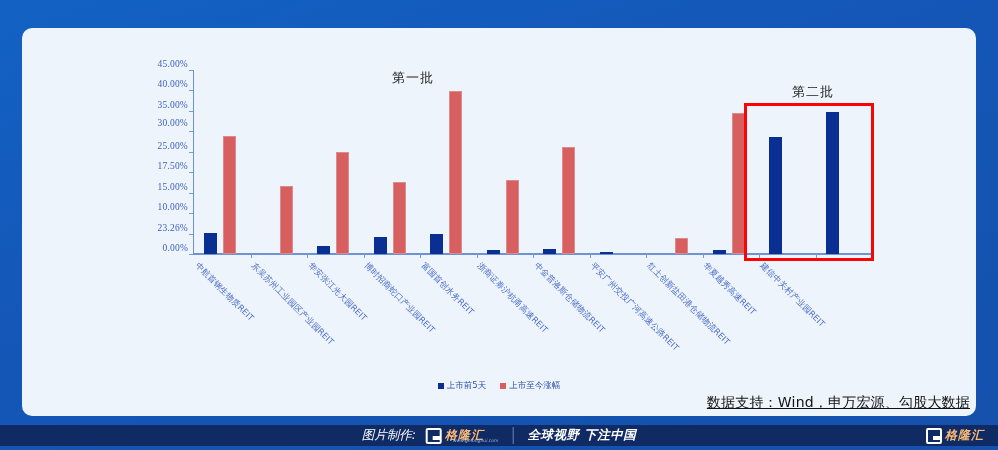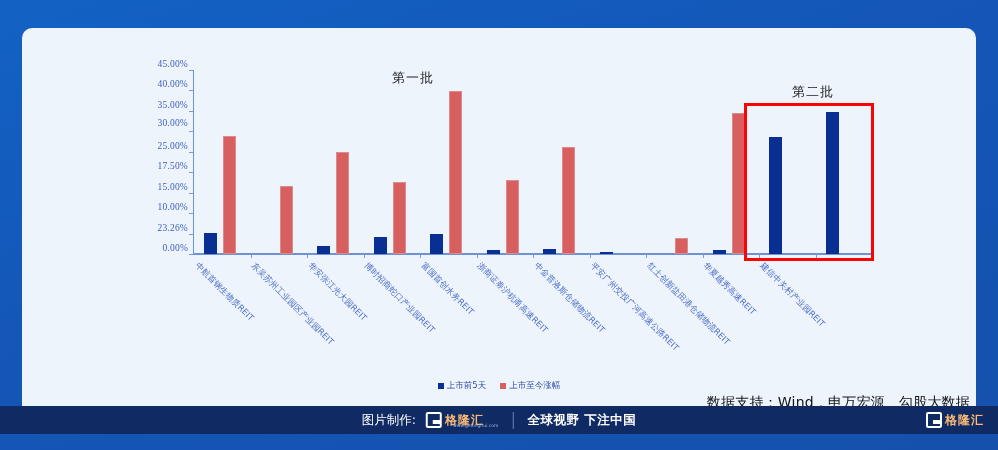--- a/index.html
+++ b/index.html
@@ -159,25 +159,26 @@
     color: #111;
     font-family: "DejaVu Sans", sans-serif;
     white-space: nowrap;
     letter-spacing: .2px;
     text-decoration: underline;
   }
 
   
   #footer {
     position: absolute;
-    left: 0; bottom: 16px;
-    width: 998px; height: 28px;
+    left: 0; bottom: 4px;
+    width: 998px; height: 21px;
     background: #102a63;
     display: flex;
     align-items: center;
+    font-style: italic;
   }
   #footer-center {
     position: absolute;
     left: 50%;
     transform: translateX(-50%);
     display: flex;
     align-items: center;
     gap: 10px;
   }
   .footer-text {

